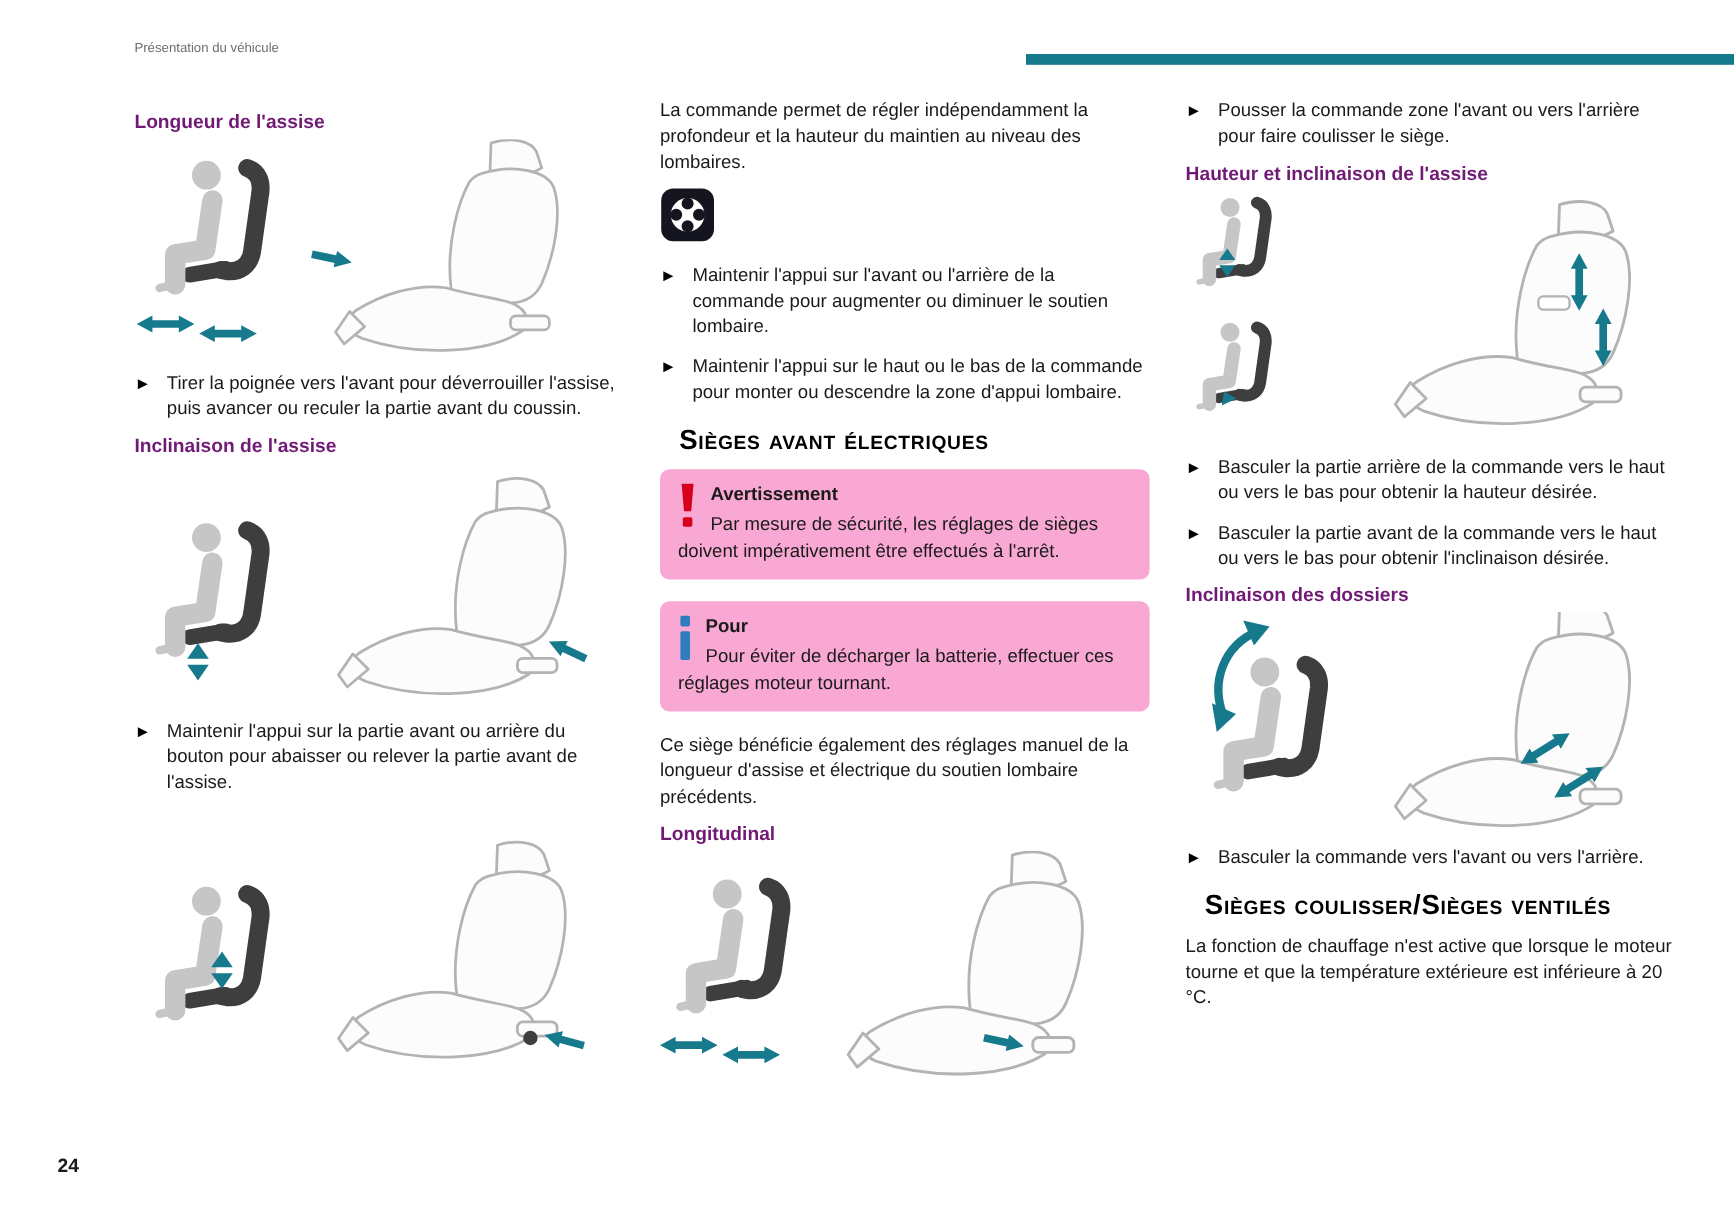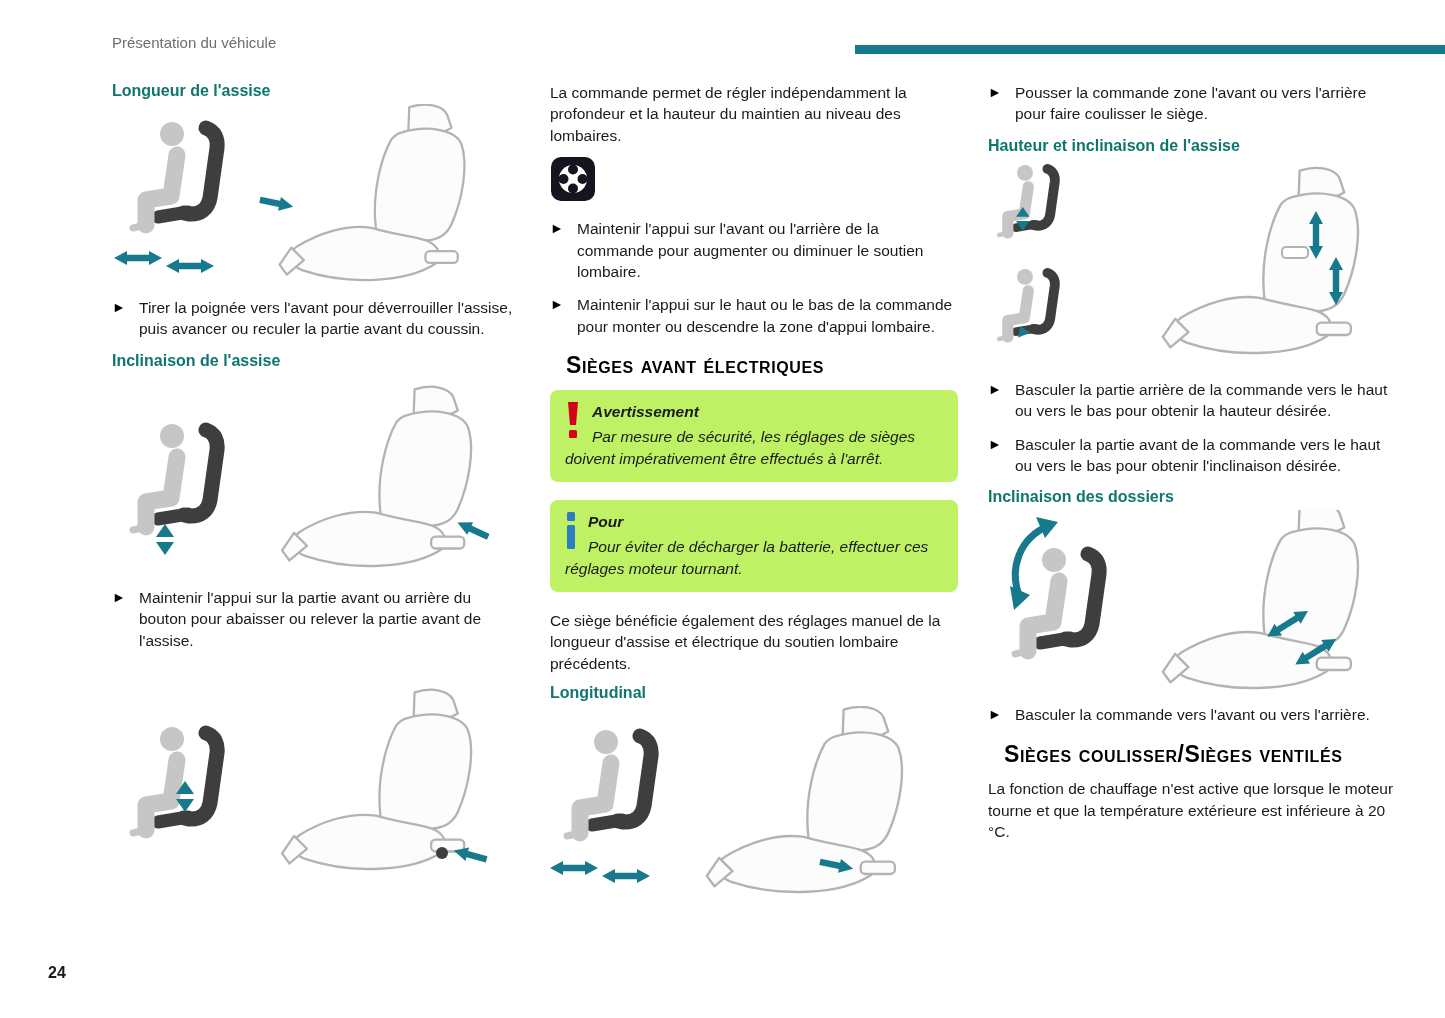--- a/index.html
+++ b/index.html
@@ -1,40 +1,40 @@
 <!DOCTYPE html>
 <html lang="fr"><head>
 <meta charset="utf-8">
 <style>
   * { box-sizing: border-box; }
   html,body { margin:0; padding:0; background:#ffffff; }
   body { font-family:"Liberation Sans","DejaVu Sans",sans-serif; color:#1a1a1a; }
   .page { position:relative; width:1445px; height:1018px; background:#fff; overflow:hidden; }
 
-  .breadcrumb { position:absolute; left:112px; top:34px; font-size:15px; color:#6e6e6e; }
+  .breadcrumb { position:absolute; left:112px; top:34px; font-size:11px; color:#6e6e6e; }
   .topbar { position:absolute; left:855px; top:45px; width:590px; height:9px; background:#16798c; }
 
   .columns { position:absolute; left:112px; top:82px; width:1285px; display:flex; gap:30px; }
   .col { width:408px; flex:0 0 408px; }
 
-  h3.sub { font-size:16px; font-weight:bold; margin:0 0 4px 0; color:#0f766e; }
+  h3.sub { font-size:16px; font-weight:bold; margin:12px 0 4px 0; color:#701a75; }
   .section-title { font-size:23px; font-weight:bold; font-variant:small-caps; letter-spacing:.6px;
                    line-height:1.25; margin:14px 0 10px 16px; color:#000; }
 
   .p { font-size:15.5px; line-height:1.38; margin:0 0 10px 0; }
 
   .bullet { display:flex; margin:8px 0 12px 0; font-size:15.5px; line-height:1.38; }
   .bullet .mk { flex:0 0 27px; font-size:14px; padding-top:1px; color:#000; }
   .bullet .tx { flex:1; }
 
   figure { margin:2px 0 6px 0; }
   figure svg { display:block; }
 
-  .box { background:#bef264; border-radius:8px; padding:10px 15px 13px 15px;
-         font-size:15.5px; line-height:1.38; margin:10px 0 18px 0;font-style:italic; }
+  .box { background:#f9a8d4; border-radius:8px; padding:10px 15px 13px 15px;
+         font-size:15.5px; line-height:1.38; margin:10px 0 18px 0; }
   .box .icon { float:left; margin:2px 11px 2px 0; }
   .box .title { display:block; font-weight:bold; padding-top:1px; margin-bottom:4px; }
 
   .lumbar-row { margin:2px 0 12px 0; }
 
   .pagenum { position:absolute; left:48px; bottom:36px; font-size:16px; font-weight:bold; }
 </style>
 </head>
 <body>
 

